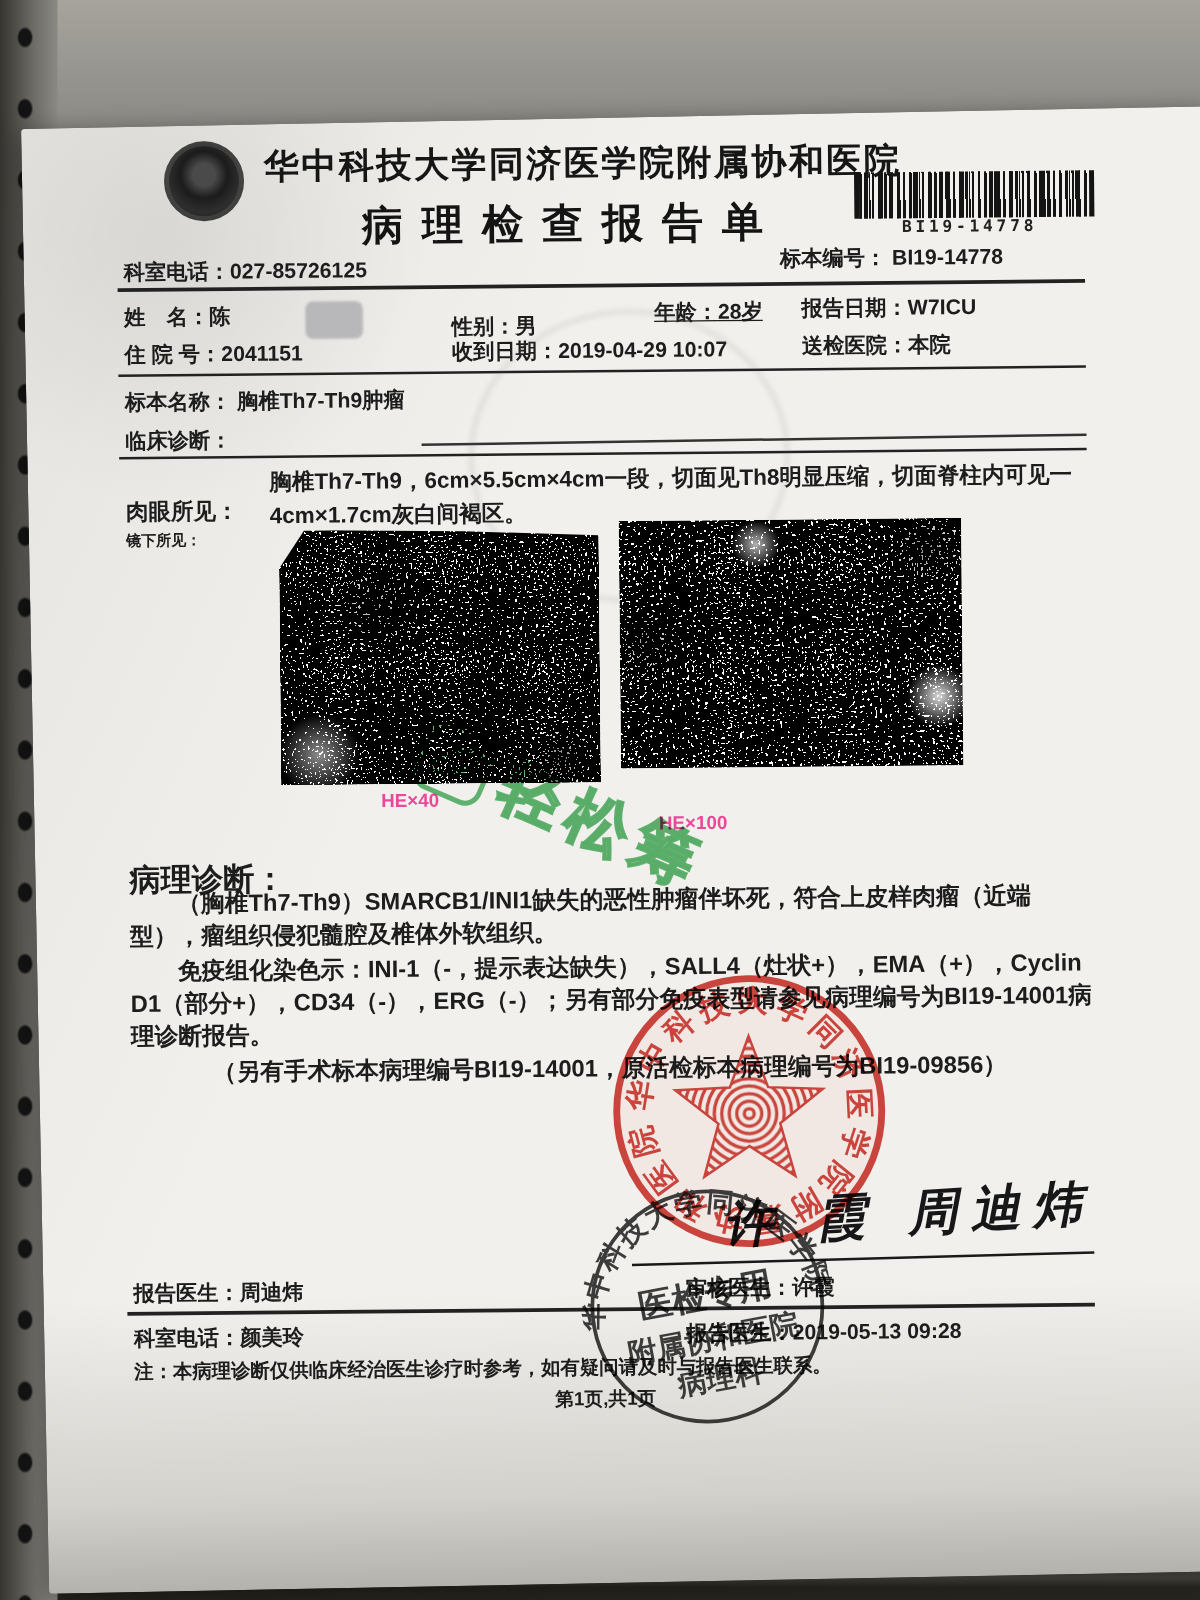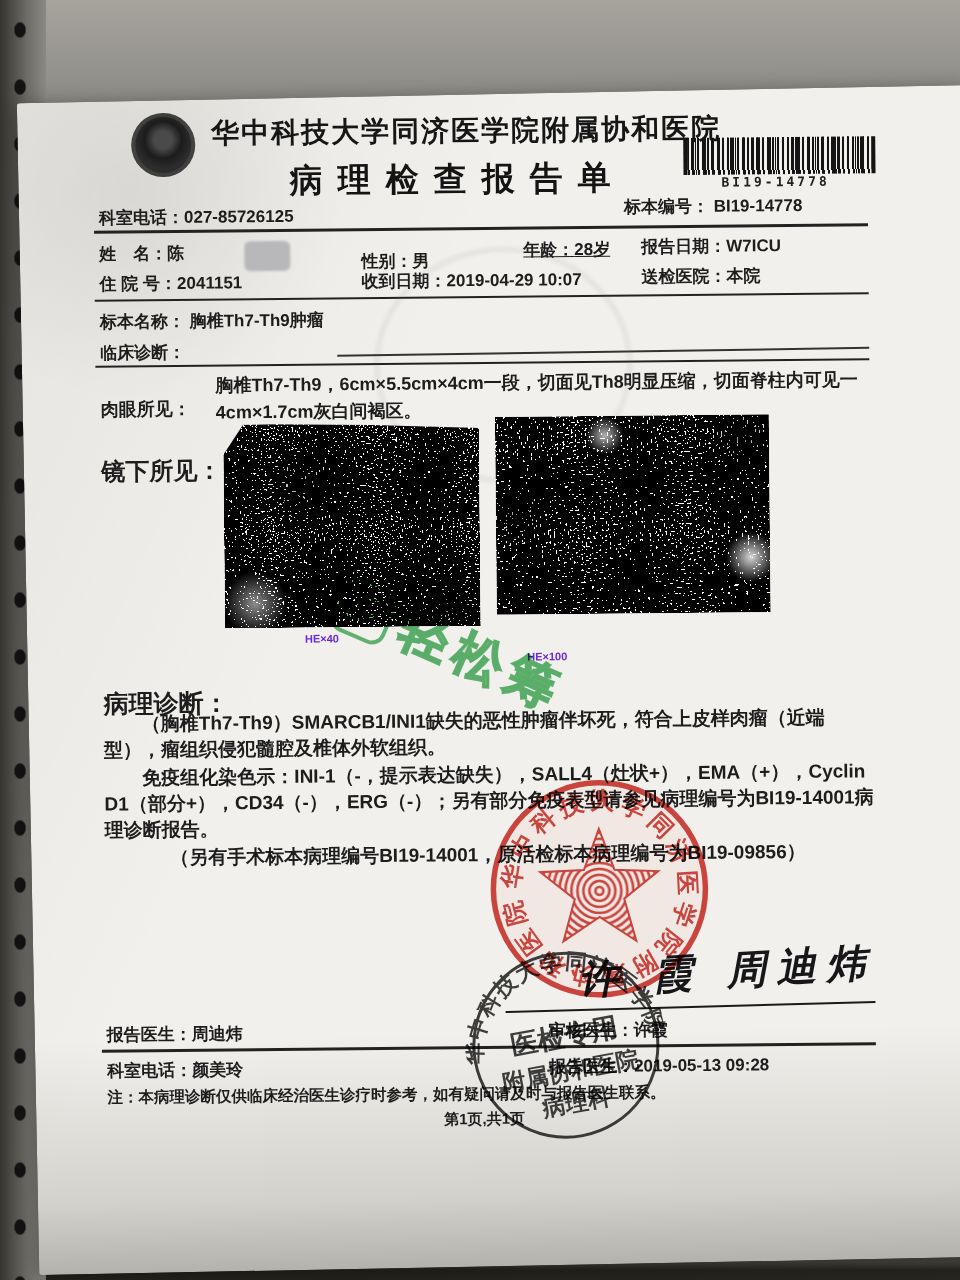--- a/index.html
+++ b/index.html
@@ -61,21 +61,21 @@
   .img-left .patches{background:
       radial-gradient(circle 46px at 12% 88%,rgba(255,255,255,.55),rgba(255,255,255,0) 70%),
       radial-gradient(circle 60px at 30% 30%,rgba(0,0,0,.35),rgba(0,0,0,0) 70%),
       radial-gradient(circle 40px at 88% 90%,rgba(0,0,0,.5),rgba(0,0,0,0) 72%);}
   .img-right{left:497px;top:417px;width:274px;height:198px;}
   .img-right .patches{background:
       radial-gradient(circle 34px at 93% 72%,rgba(255,255,255,.85),rgba(255,255,255,0) 75%),
       radial-gradient(circle 26px at 40% 10%,rgba(255,255,255,.7),rgba(255,255,255,0) 75%),
       radial-gradient(circle 50px at 90% 12%,rgba(0,0,0,.45),rgba(0,0,0,0) 72%),
       radial-gradient(circle 46px at 8% 50%,rgba(0,0,0,.4),rgba(0,0,0,0) 72%);}
-  .caption{font-size:11px;font-weight:700;color:#6d28d9;}
+  .caption{font-size:15px;font-weight:700;color:#ec4899;}
   
   .watermark{left:350px;top:566px;transform:rotate(24deg);transform-origin:0 0;display:flex;align-items:center;gap:10px;mix-blend-mode:multiply;opacity:.85;}
   .watermark .wm-text{font-size:50px;font-weight:700;letter-spacing:8px;color:rgba(46,160,67,.30);-webkit-text-stroke:2px rgba(40,150,62,.85);}
   
   .dx-label{left:103px;top:684px;font-size:25px;font-weight:700;}
   .dx-para{left:103px;top:708px;width:770px;font-size:19px;line-height:26px;font-weight:600;text-indent:2em;}
   .dx-para2{top:762px;}
   .addendum{left:168px;top:842px;font-size:19px;font-weight:600;}
   
   .ghost{left:378px;top:248px;width:250px;height:228px;border:3px solid rgba(108,106,120,.16);border-radius:50%;filter:blur(2px);}
@@ -182,21 +182,21 @@
     <span class="lbl">临床诊断：</span>
   </div>
   <div class="abs" style="left:340px;top:352px;width:532px;height:2px;background:#333;transform:rotate(-0.3deg);"></div>
   <div class="abs rule" style="left:98px;top:362px;width:774px;"></div>
 
   <div class="abs field" style="left:103px;top:370px;font-size:18px;margin-top:24px;">
     <span class="lbl">肉眼所见：</span>
   </div>
   <div class="abs grosswrap">胸椎Th7-Th9，6cm×5.5cm×4cm一段，切面见Th8明显压缩，切面脊柱内可见一4cm×1.7cm灰白间褐区。</div>
 
-  <div class="abs field" style="left:103px;top:452px;font-size:24px;font-family:Liberation Serif, serif;">
+  <div class="abs field" style="left:103px;top:421px;font-size:12px;font-family:Liberation Serif, serif;">
     <span class="lbl">镜下所见：</span>
   </div>
 
   <div class="abs ghost"></div>
 
   <div class="abs micro-img img-left">
     <svg width="256" height="204">
         <rect width="256" height="204" filter="url(#speckA)"></rect>
       </svg>
     <div class="patches"></div>

